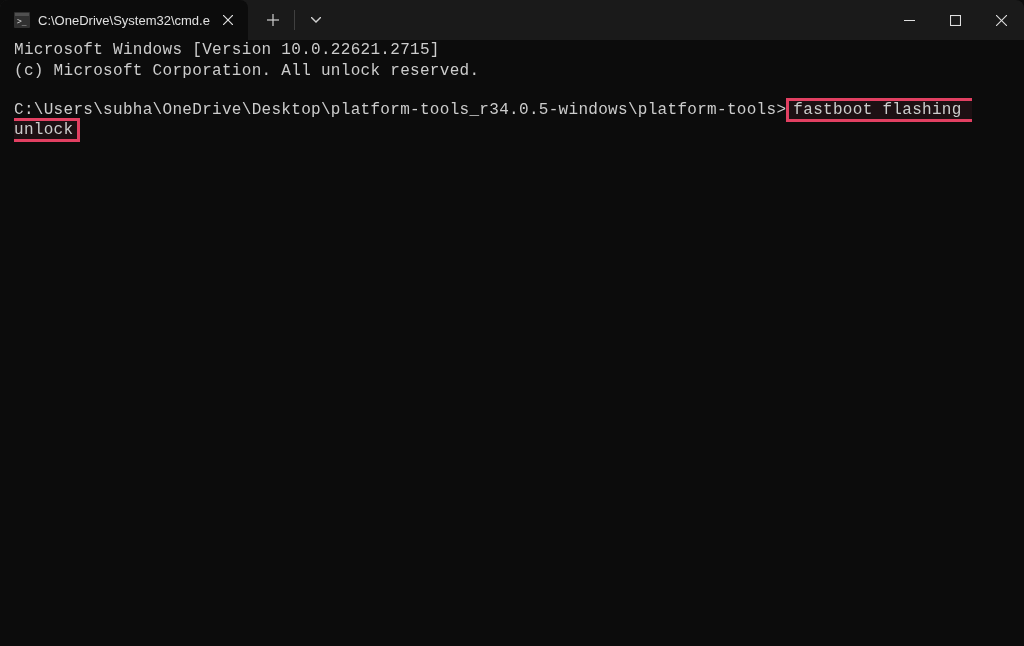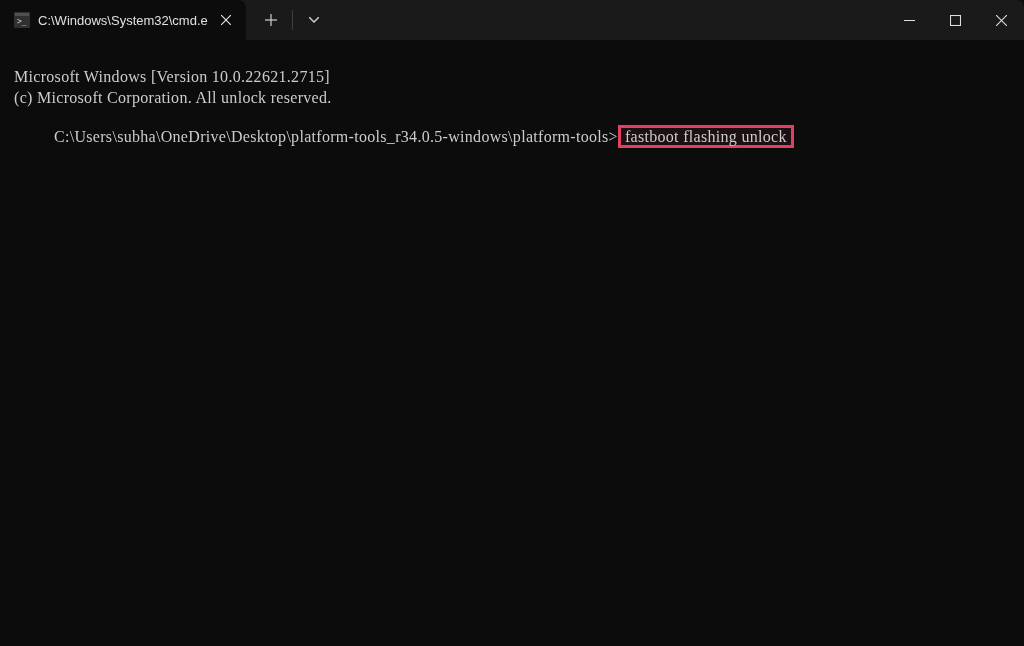--- a/index.html
+++ b/index.html
@@ -86,33 +86,32 @@
     .win-btn {
       width: 46px;
       height: 40px;
       display: flex;
       align-items: center;
       justify-content: center;
       color: #e0e0e0;
       cursor: pointer;
     }
     .terminal {
-      padding: 27px 14px;
-      font-family: Liberation Serif, serif;
+      padding: 0 14px;
+      font-family: Liberation Mono, monospace;
       font-size: 16px;
       line-height: 1.3;
       color: #cccccc;
       letter-spacing: 0.3px;
     }
     .terminal .line {
       white-space: pre-wrap;
     }
     .prompt-line {
       margin-top: 18px;
-      margin-left: 40px;
     }
     .prompt {
       color: #cccccc;
     }
     .highlighted-cmd {
       border: 3px solid #e24062;
       padding: 0 4px;
       background: rgba(226, 64, 98, 0.08);
       color: #cccccc;
     }
@@ -122,21 +121,21 @@
 
 <div class="titlebar">
   <div class="tab">
     <span class="tab-icon">
       <svg width="16" height="16" viewBox="0 0 16 16">
         <rect x="0" y="0" width="16" height="16" fill="#303030" rx="1"></rect>
         <rect x="1" y="1" width="14" height="3" fill="#505050"></rect>
         <text x="3" y="12" font-size="8" fill="#ccc" font-family="monospace">&gt;_</text>
       </svg>
     </span>
-    <span class="tab-title">C:\Windows\System32\cmd.e</span>
+    <span class="tab-title">C:\OneDrive\System32\cmd.e</span>
     <span class="tab-close">
       <svg width="10" height="10" viewBox="0 0 10 10">
         <line x1="0" y1="0" x2="10" y2="10" stroke="#e0e0e0" stroke-width="1.2"></line>
         <line x1="10" y1="0" x2="0" y2="10" stroke="#e0e0e0" stroke-width="1.2"></line>
       </svg>
     </span>
   </div>
   <div class="tabbar-right">
     <div class="newtab">
       <svg width="12" height="12" viewBox="0 0 12 12">

